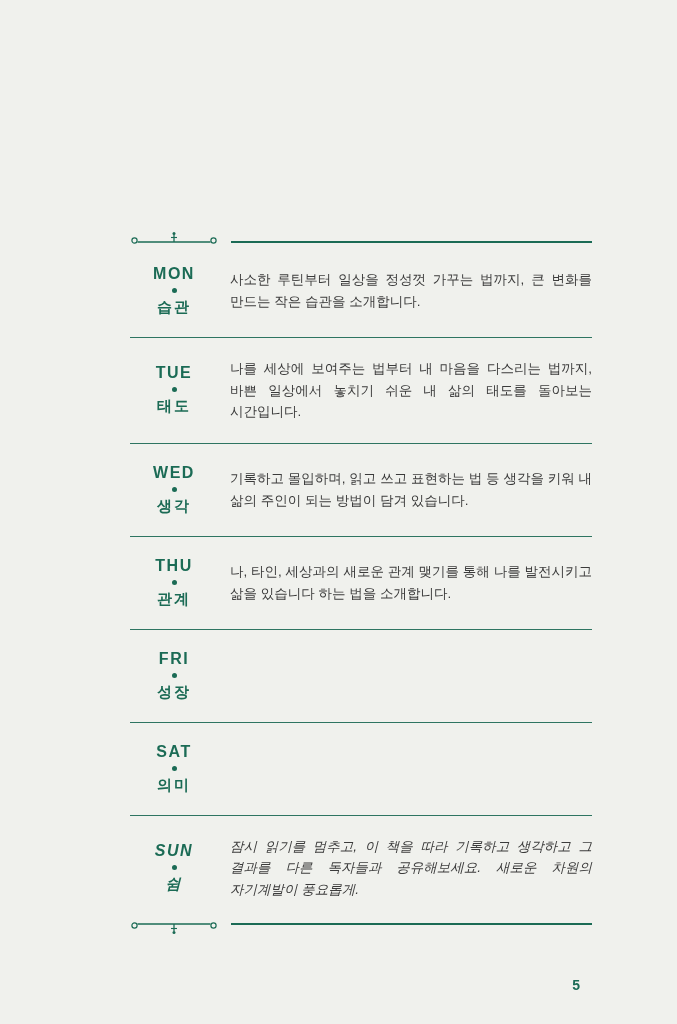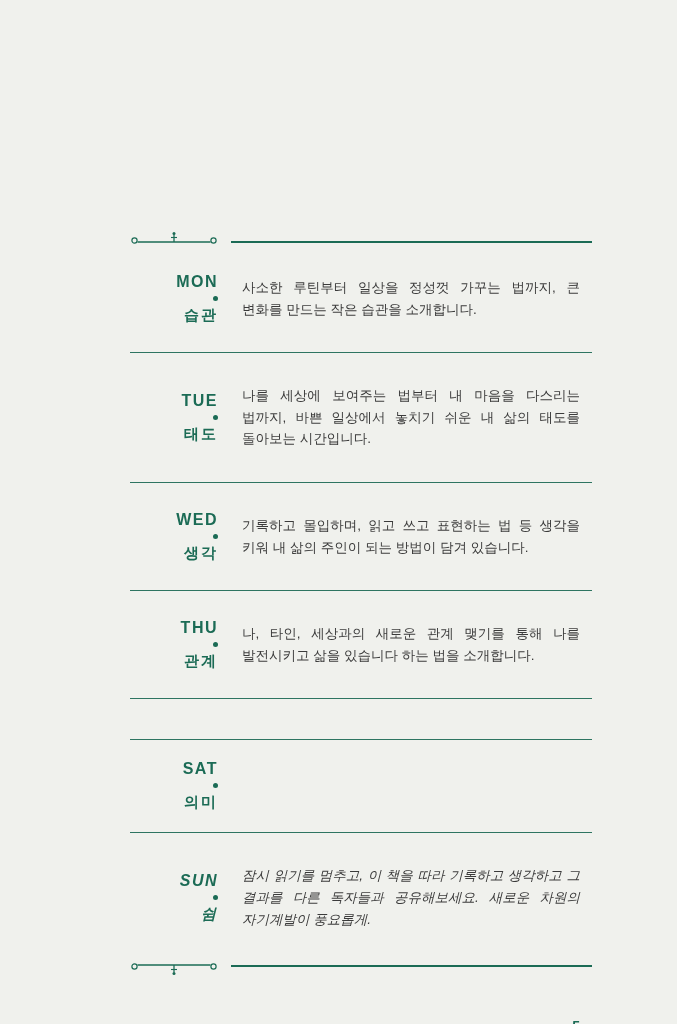--- a/index.html
+++ b/index.html
@@ -53,21 +53,21 @@
     grid-template-columns: 88px 1fr;
     column-gap: 12px;
     align-items: center;
     padding: 20px 0;
     border-bottom: 1px solid var(--divider);
   }
   .row:last-child { border-bottom: none; font-style: italic; }
   .day-col {
     display: flex;
     flex-direction: column;
-    align-items: flex-end;
+    align-items: center;
     gap: 5px;
   }
   .day {
     color: var(--accent);
     font-weight: bold;
     font-size: 16px;
     letter-spacing: 1.5px;
   }
   .dot {
     width: 5px;
@@ -75,21 +75,21 @@
     border-radius: 50%;
     background: var(--accent);
   }
   .keyword {
     color: var(--accent);
     font-weight: bold;
     font-size: 15px;
     letter-spacing: 2px;
   }
   .desc {
-    margin: 12px;
+    margin: 0;
     font-size: 13.5px;
     line-height: 1.6;
     color: var(--text);
     text-align: justify;
     word-break: keep-all;
   }
   .page-num {
     margin-top: 42px;
     text-align: right;
     padding-right: 12px;
@@ -146,20 +146,25 @@
     <div class="row">
       <div class="day-col">
         <span class="day">THU</span>
         <span class="dot"></span>
         <span class="keyword">관계</span>
       </div>
       <p class="desc">나, 타인, 세상과의 새로운 관계 맺기를 통해 나를 발전시키고 삶을 있습니다 하는 법을 소개합니다.</p>
     </div>
 
     <div class="row">
+      <div class="day-col">
+        <span class="day">FRI</span>
+        <span class="dot"></span>
+        <span class="keyword">성장</span>
+      </div>
     </div>
 
     <div class="row">
       <div class="day-col">
         <span class="day">SAT</span>
         <span class="dot"></span>
         <span class="keyword">의미</span>
       </div>
     </div>
 

